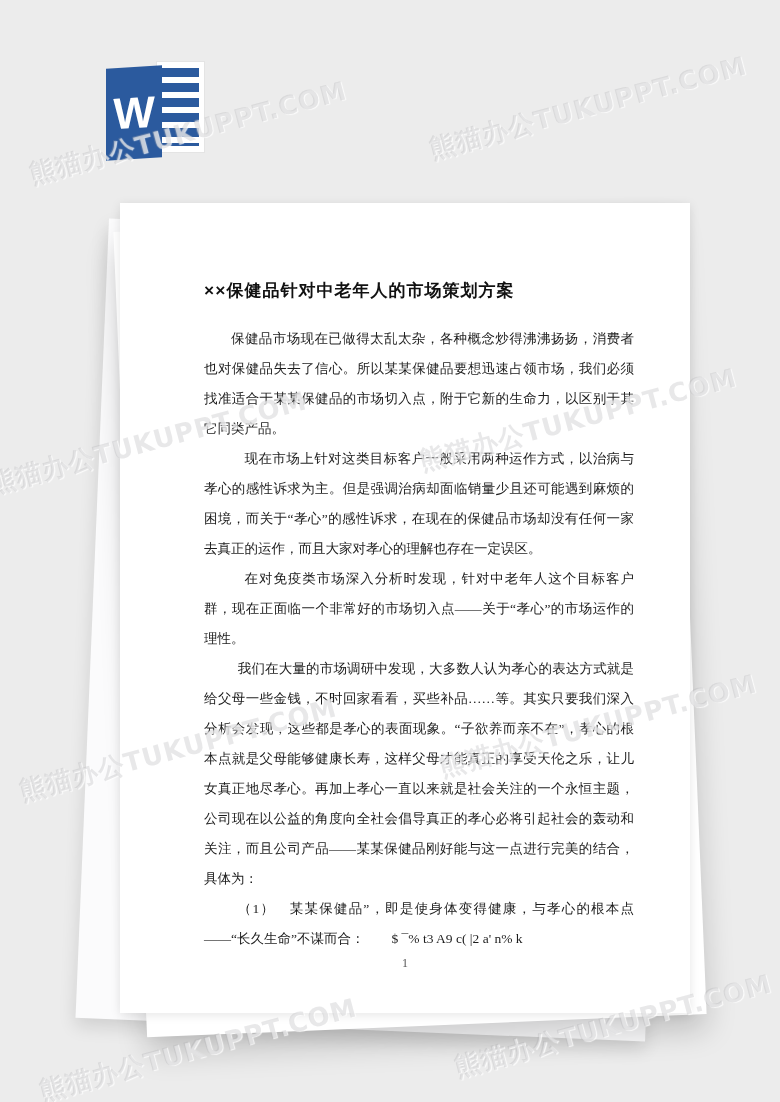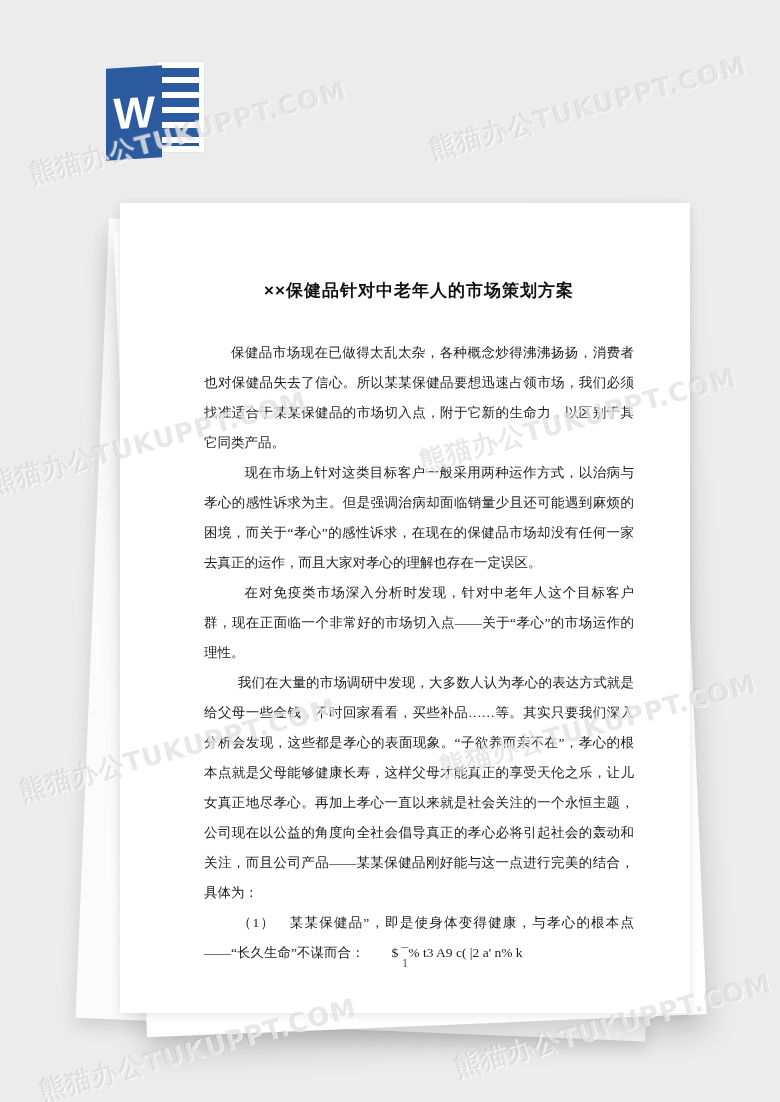--- a/index.html
+++ b/index.html
@@ -52,24 +52,24 @@
     transform:rotate(-2.4deg);
     box-shadow:0 16px 30px rgba(0,0,0,0.18);
   }
   .main-page{
     left:120px;top:203px;width:570px;height:810px;
     box-sizing:border-box;
     padding:76px 56px 0 84px;
     box-shadow:0 2px 10px rgba(0,0,0,0.10);
   }
   .doc-title{
-    margin:0 0 36px 0;
-    font-family:Liberation Sans, sans-serif;
+    margin:0 0 22px 0;
+    font-family:Liberation Mono, monospace;
     font-size:17px;font-weight:bold;color:#111111;
-    text-align:center;letter-spacing:1px;
+    letter-spacing:1px;
   }
   .para{
     margin:0;
     font-family:"Liberation Serif","DejaVu Serif",serif;
     font-size:13.5px;line-height:30px;color:#1c1c1c;
     text-align:justify;
   }
   .indent-2{text-indent:2em;}
   .indent-25{text-indent:2.5em;}
   .indent-3{text-indent:3em;}

